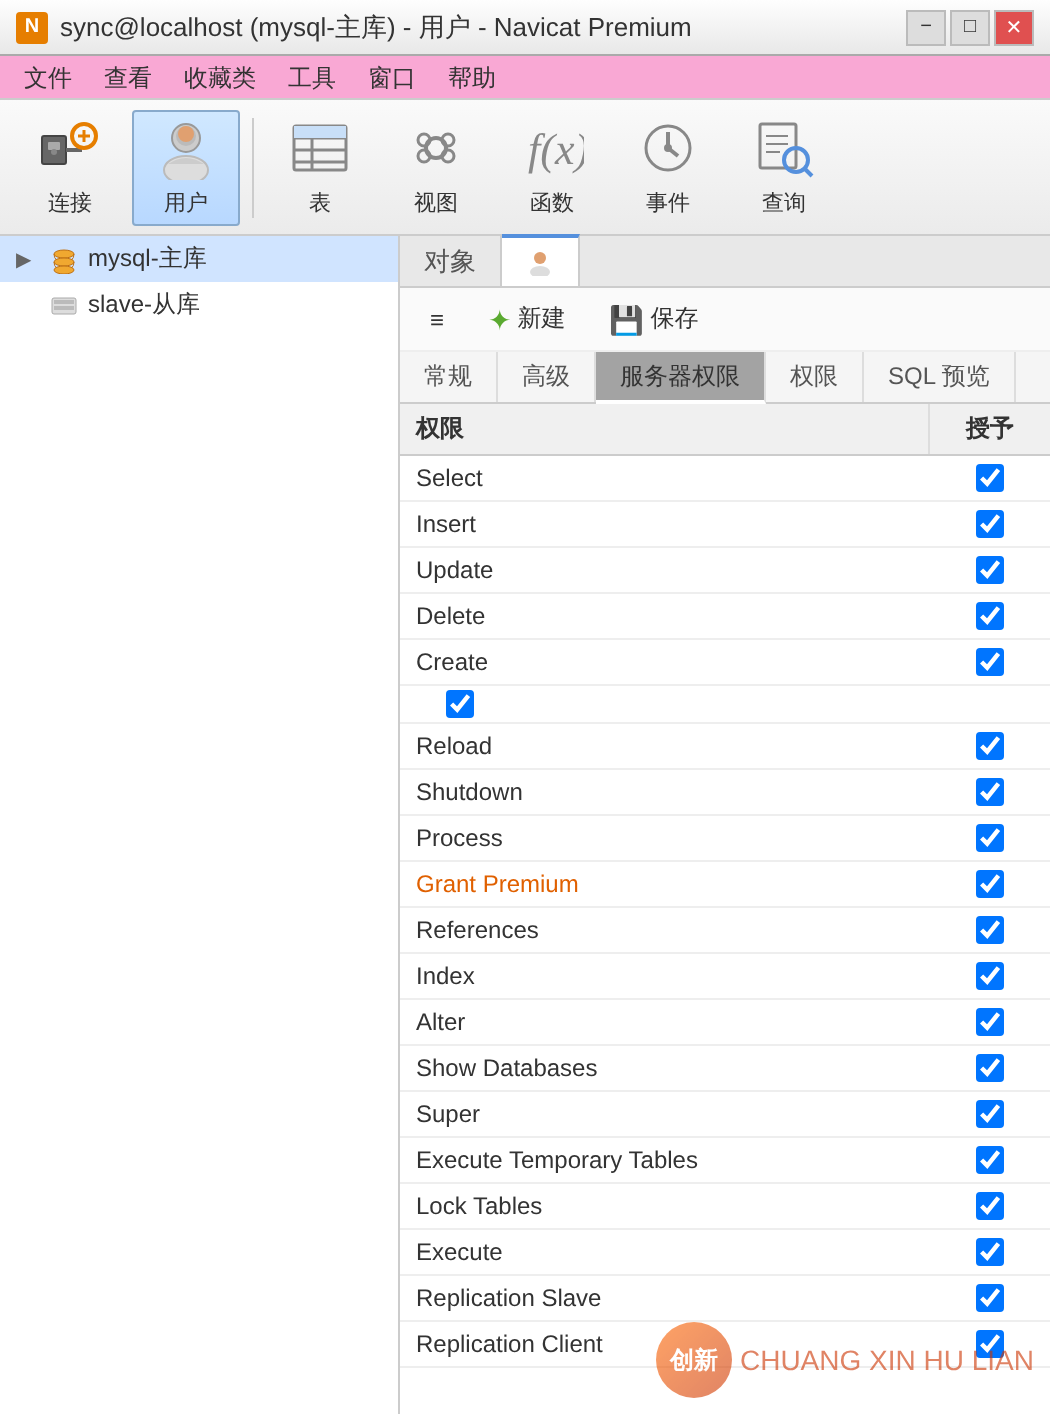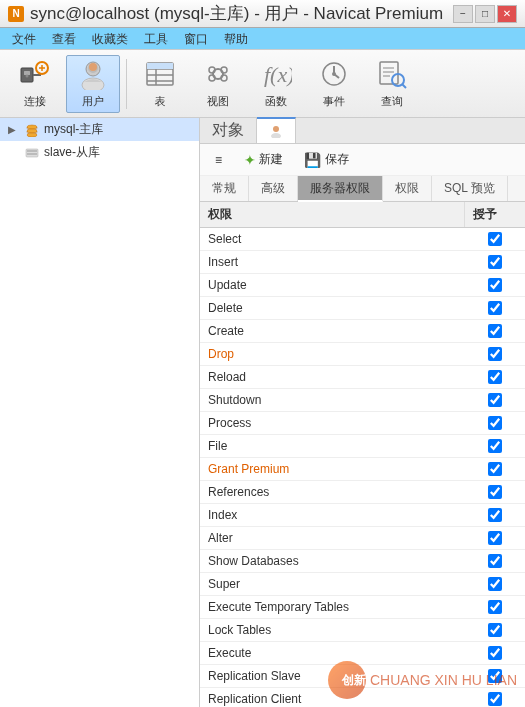--- a/index.html
+++ b/index.html
@@ -33,21 +33,21 @@
       background: #e67e00;
       border-radius: 2px;
       display: flex;
       align-items: center;
       justify-content: center;
       color: white;
       font-size: 10px;
       font-weight: bold;
     }
     .title-text {
-      font-size: 17px;
+      font-size: 13px;
       color: #333;
     }
     .title-controls {
       display: flex;
       gap: 2px;
     }
     .title-btn {
       width: 20px;
       height: 18px;
       background: #ddd;
@@ -56,21 +56,21 @@
       align-items: center;
       justify-content: center;
       font-size: 10px;
       cursor: pointer;
       color: #333;
     }
     .title-btn.close { background: #e05050; color: white; }
 
     
     .menu-bar {
-      background: #7dd3fc;
+      background: #f9a8d4;
       border-bottom: 1px solid #ccc;
       display: flex;
       padding: 2px 4px;
       height: 22px;
     }
     .menu-item {
       padding: 1px 8px;
       cursor: pointer;
       color: #333;
       font-size: 12px;
@@ -170,21 +170,21 @@
     .tab-bar {
       display: flex;
       background: #e8e8e8;
       border-bottom: 1px solid #ccc;
       align-items: stretch;
       height: 26px;
     }
     .tab {
       padding: 4px 12px;
       cursor: pointer;
-      font-size: 16px;
+      font-size: 13px;
       color: #555;
       border-right: 1px solid #ccc;
       display: flex;
       align-items: center;
       gap: 4px;
       background: #e8e8e8;
     }
     .tab.active {
       background: white;
       color: #333;
@@ -255,21 +255,21 @@
       z-index: 1;
     }
     .table-header-cell {
       padding: 4px 8px;
       font-size: 12px;
       font-weight: bold;
       color: #333;
       border-right: 1px solid #ddd;
     }
     .table-header-cell:first-child { flex: 1; }
-    .table-header-cell:last-child { width: 60px; text-align: left; border-right: none; }
+    .table-header-cell:last-child { width: 60px; text-align: center; border-right: none; }
 
     .table-row {
       display: flex;
       border-bottom: 1px solid #eee;
       align-items: center;
     }
     .table-row.orange .cell-name { color: #e06000; }
     .cell-name {
       flex: 1;
       padding: 4px 8px;
@@ -299,21 +299,21 @@
       align-items: center;
       gap: 4px;
     }
     .watermark-circle {
       width: 38px;
       height: 38px;
       border-radius: 50%;
       background: linear-gradient(135deg, #ff6600, #cc3300);
       display: flex;
       align-items: center;
-      justify-content: flex-end;
+      justify-content: center;
       color: white;
       font-size: 12px;
       font-weight: bold;
     }
     .watermark-text {
       font-size: 14px;
       color: #cc3300;
       font-weight: normal;
     }
   </style>
@@ -542,45 +542,38 @@
               <input type="checkbox" checked="" style="">
             </div>
           </div>
           <div class="table-row">
             <div class="cell-name">Create</div>
             <div class="cell-checkbox">
               <input type="checkbox" checked="" style="">
             </div>
           </div>
           <div class="table-row orange">
-            <div class="cell-name">Drop</div>
             <div class="cell-checkbox">
               <input type="checkbox" checked="" style="">
             </div>
           </div>
           <div class="table-row">
             <div class="cell-name">Reload</div>
             <div class="cell-checkbox">
               <input type="checkbox" checked="" style="">
             </div>
           </div>
           <div class="table-row">
             <div class="cell-name">Shutdown</div>
             <div class="cell-checkbox">
               <input type="checkbox" checked="" style="">
             </div>
           </div>
           <div class="table-row">
             <div class="cell-name">Process</div>
-            <div class="cell-checkbox">
-              <input type="checkbox" checked="" style="">
-            </div>
-          </div>
-          <div class="table-row">
-            <div class="cell-name">File</div>
             <div class="cell-checkbox">
               <input type="checkbox" checked="" style="">
             </div>
           </div>
           <div class="table-row orange">
             <div class="cell-name">Grant Premium</div>
             <div class="cell-checkbox">
               <input type="checkbox" checked="" style="">
             </div>
           </div>

